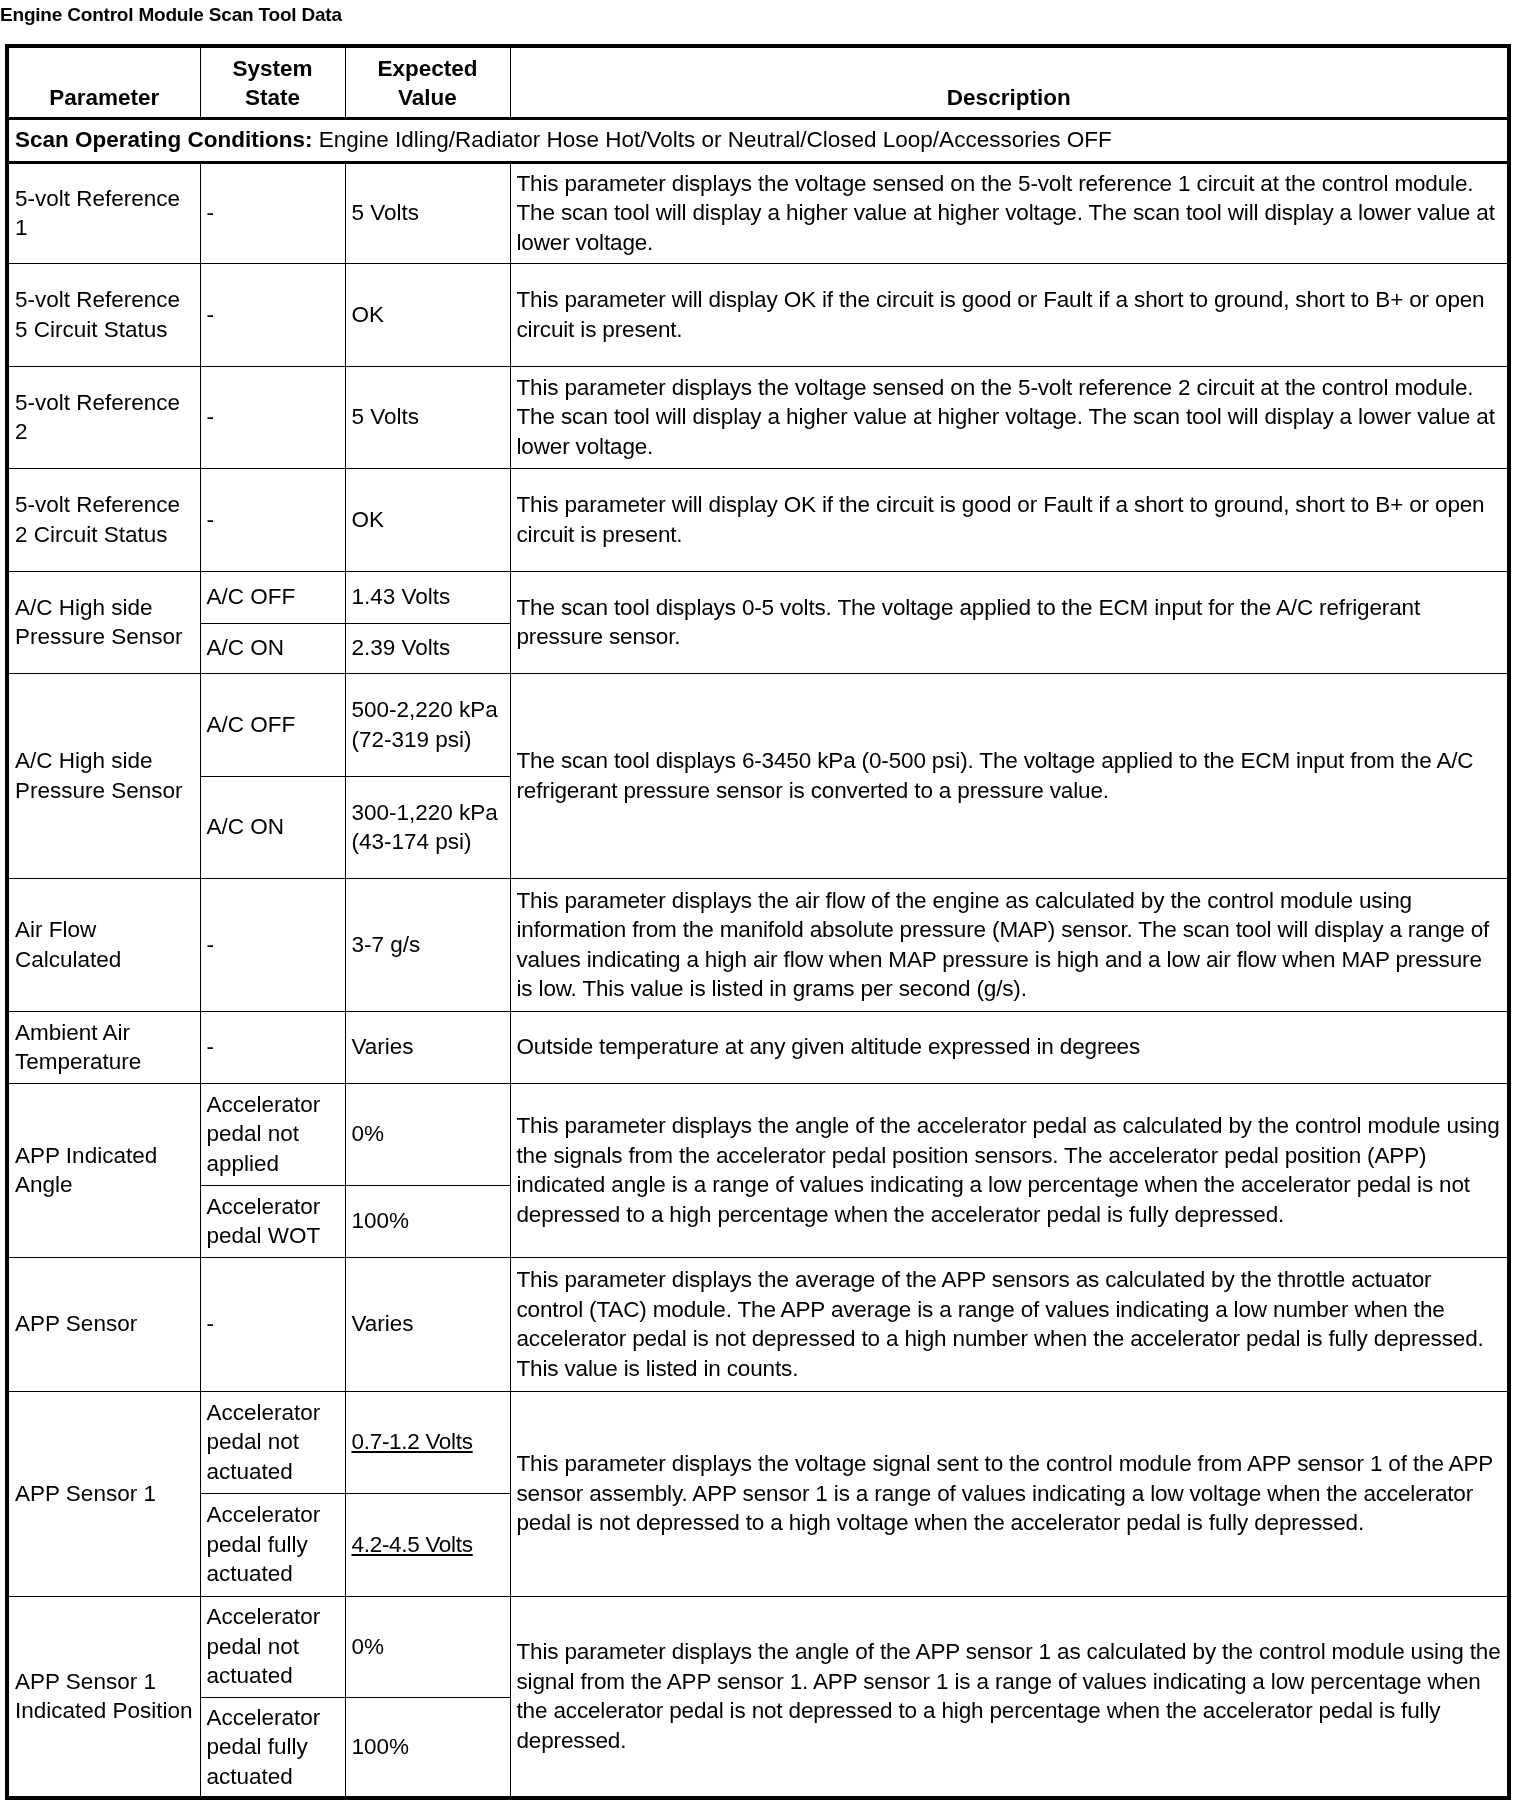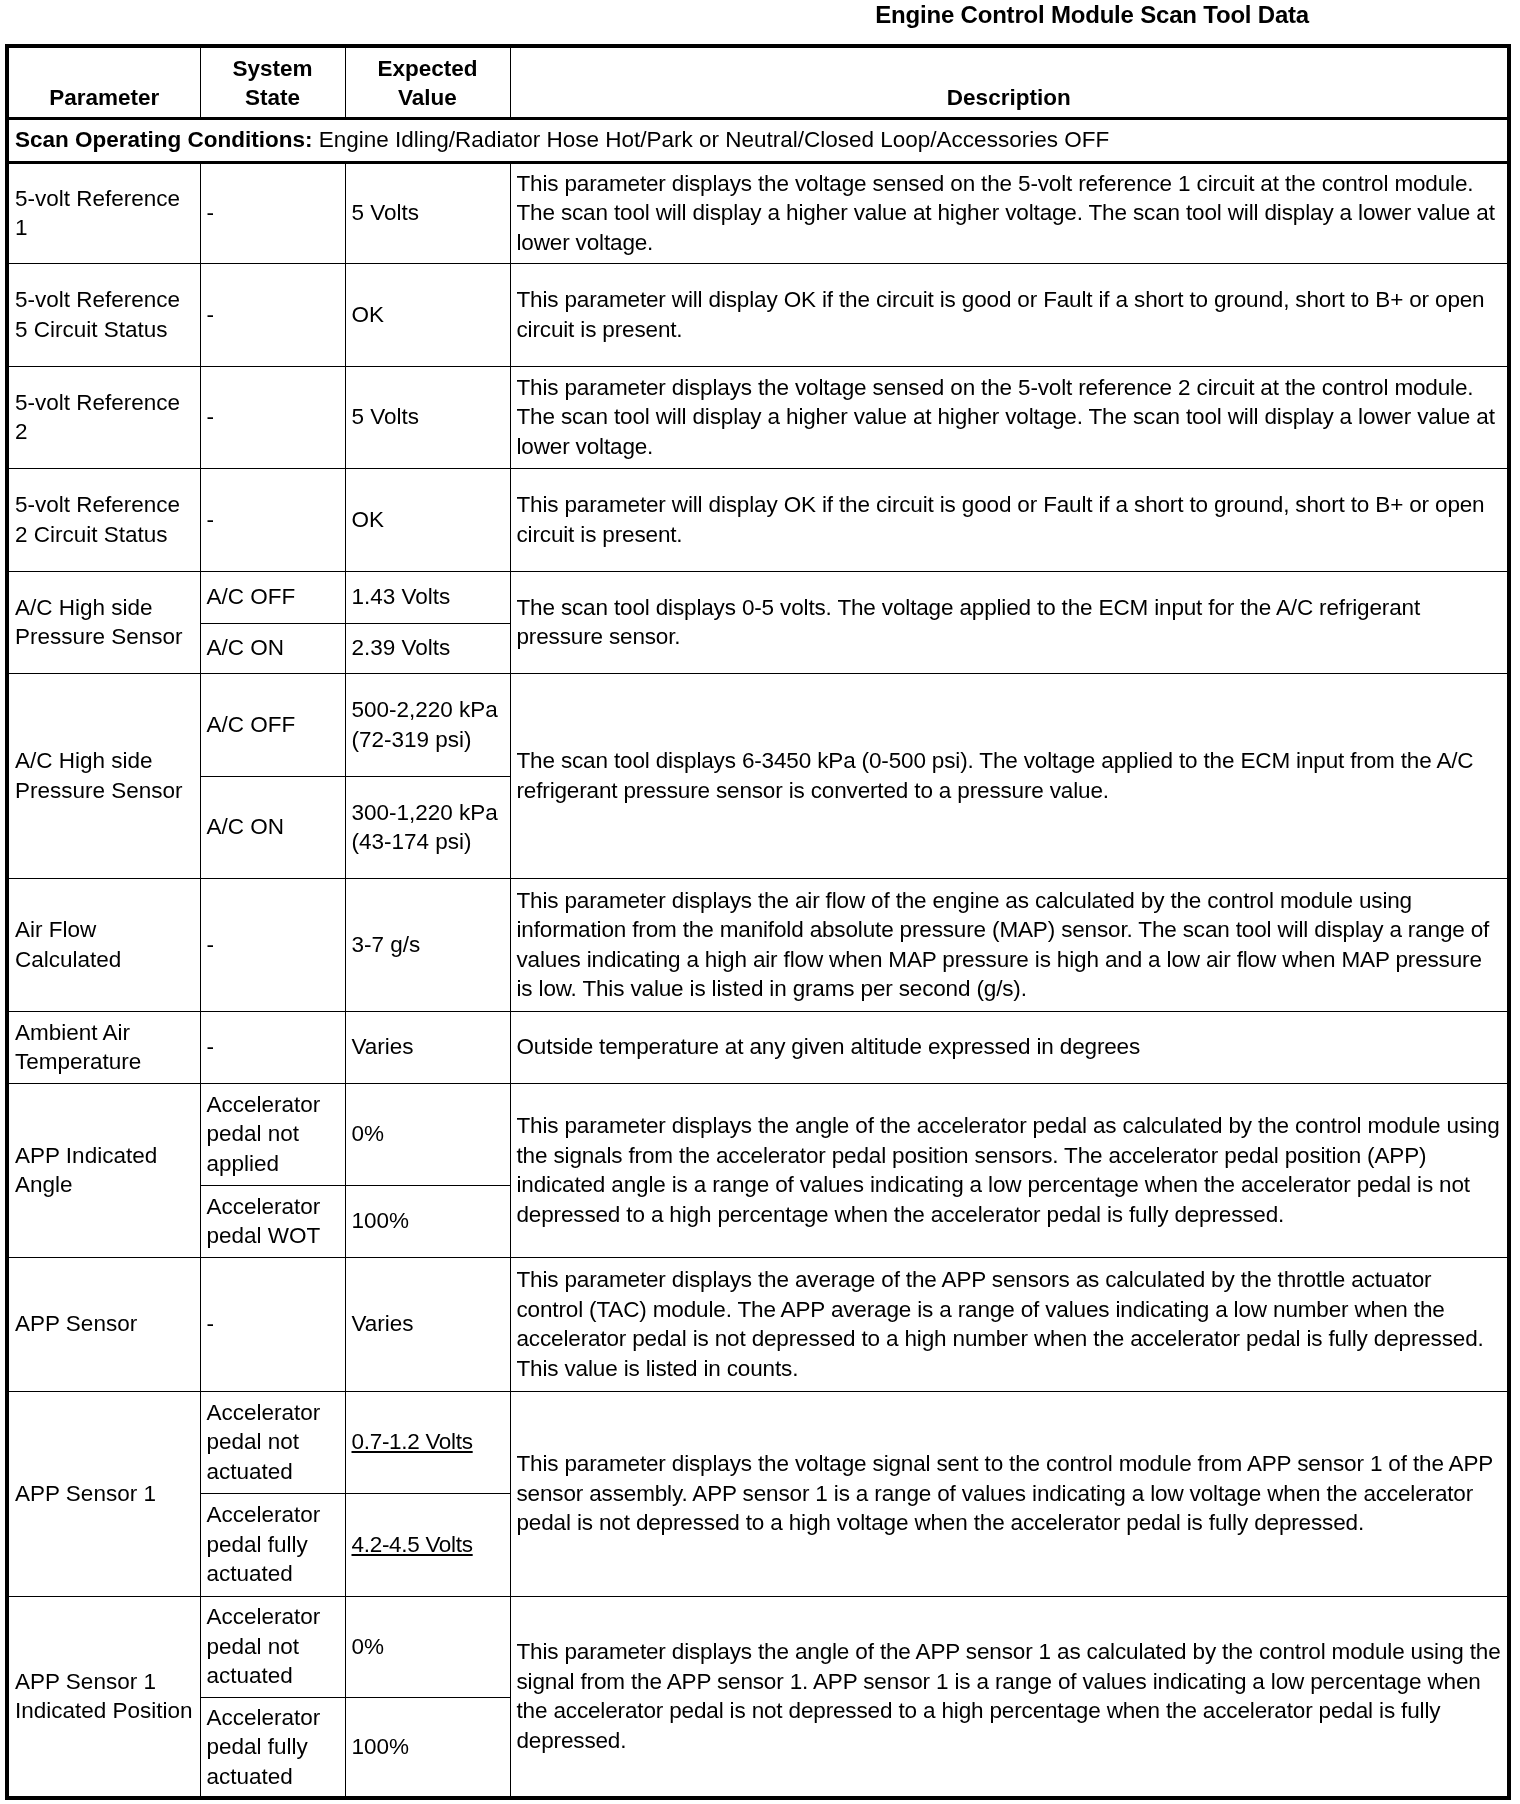--- a/index.html
+++ b/index.html
@@ -1,19 +1,19 @@
 <!DOCTYPE html>
 <html><head>
 <meta charset="utf-8">
 <style>
   html, body { margin: 0; padding: 0; background: #ffffff; }
   body { width: 1520px; height: 1804px; position: relative; overflow: hidden;
          font-family: "Liberation Sans", sans-serif; color: #000; }
-  .title { position: absolute; left: 0; top: 2px; width: 1309px; text-align: right;
-           font-weight: bold; font-size: 24px; line-height: 26px; letter-spacing: -0.2px; }
+  .title { position: absolute; left: 0; top: 2px; width: 1309px; text-align: left;
+           font-weight: bold; font-size: 19px; line-height: 26px; letter-spacing: -0.2px; }
   table { position: absolute; left: 5px; top: 44px; border-collapse: collapse;
           table-layout: fixed; width: 1502px; border: 4px solid #000; }
   td, th { border: 1.5px solid #000; padding: 0 6px; vertical-align: middle;
            font-size: 22.5px; line-height: 29.5px; text-align: left; font-weight: normal;
            overflow: hidden; }
   th { font-weight: bold; text-align: center; vertical-align: bottom; padding-bottom: 4px; margin-left: 28px; }
   tr.hdr th { border-bottom: 3px solid #000; }
   tr.base td { border-bottom: 3px solid #000; padding-left: 6px; }
   .b { font-weight: bold; }
   .desc { letter-spacing: -0.15px; }
@@ -32,21 +32,21 @@
     <col style="width:999px">
   </colgroup>
   <tbody>
       <tr class="hdr" style="height:72px">
     <th>Parameter</th>
     <th>System State</th>
     <th>Expected Value</th>
     <th>Description</th>
   </tr>
   <tr class="base" style="height:44px">
-    <td colspan="4"><span class="b">Scan Operating Conditions:</span><span> Engine Idling/Radiator Hose Hot/Park or Neutral/Closed Loop/Accessories OFF</span></td>
+    <td colspan="4"><span class="b">Scan Operating Conditions:</span><span> Engine Idling/Radiator Hose Hot/Volts or Neutral/Closed Loop/Accessories OFF</span></td>
   </tr>
 
   <tr style="height:101px">
     <td>5-volt Reference 1</td>
     <td>-</td>
     <td>5 Volts</td>
     <td class="desc">This parameter displays the voltage sensed on the 5-volt reference 1 circuit at the control module. The scan tool will display a higher value at higher voltage. The scan tool will display a lower value at lower voltage.</td>
   </tr>
 
   <tr style="height:103px">

